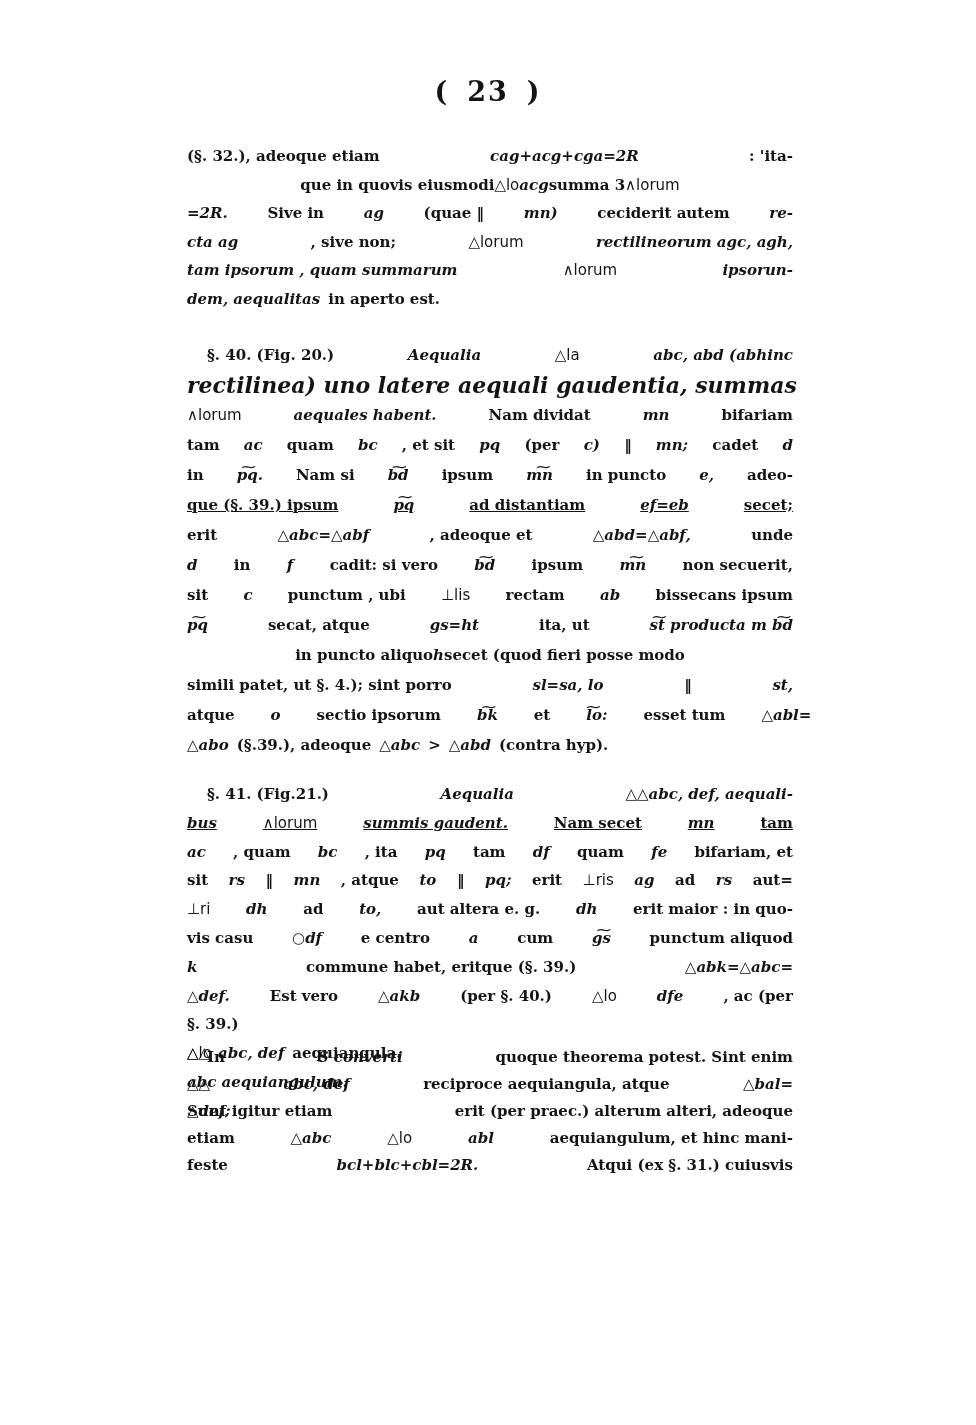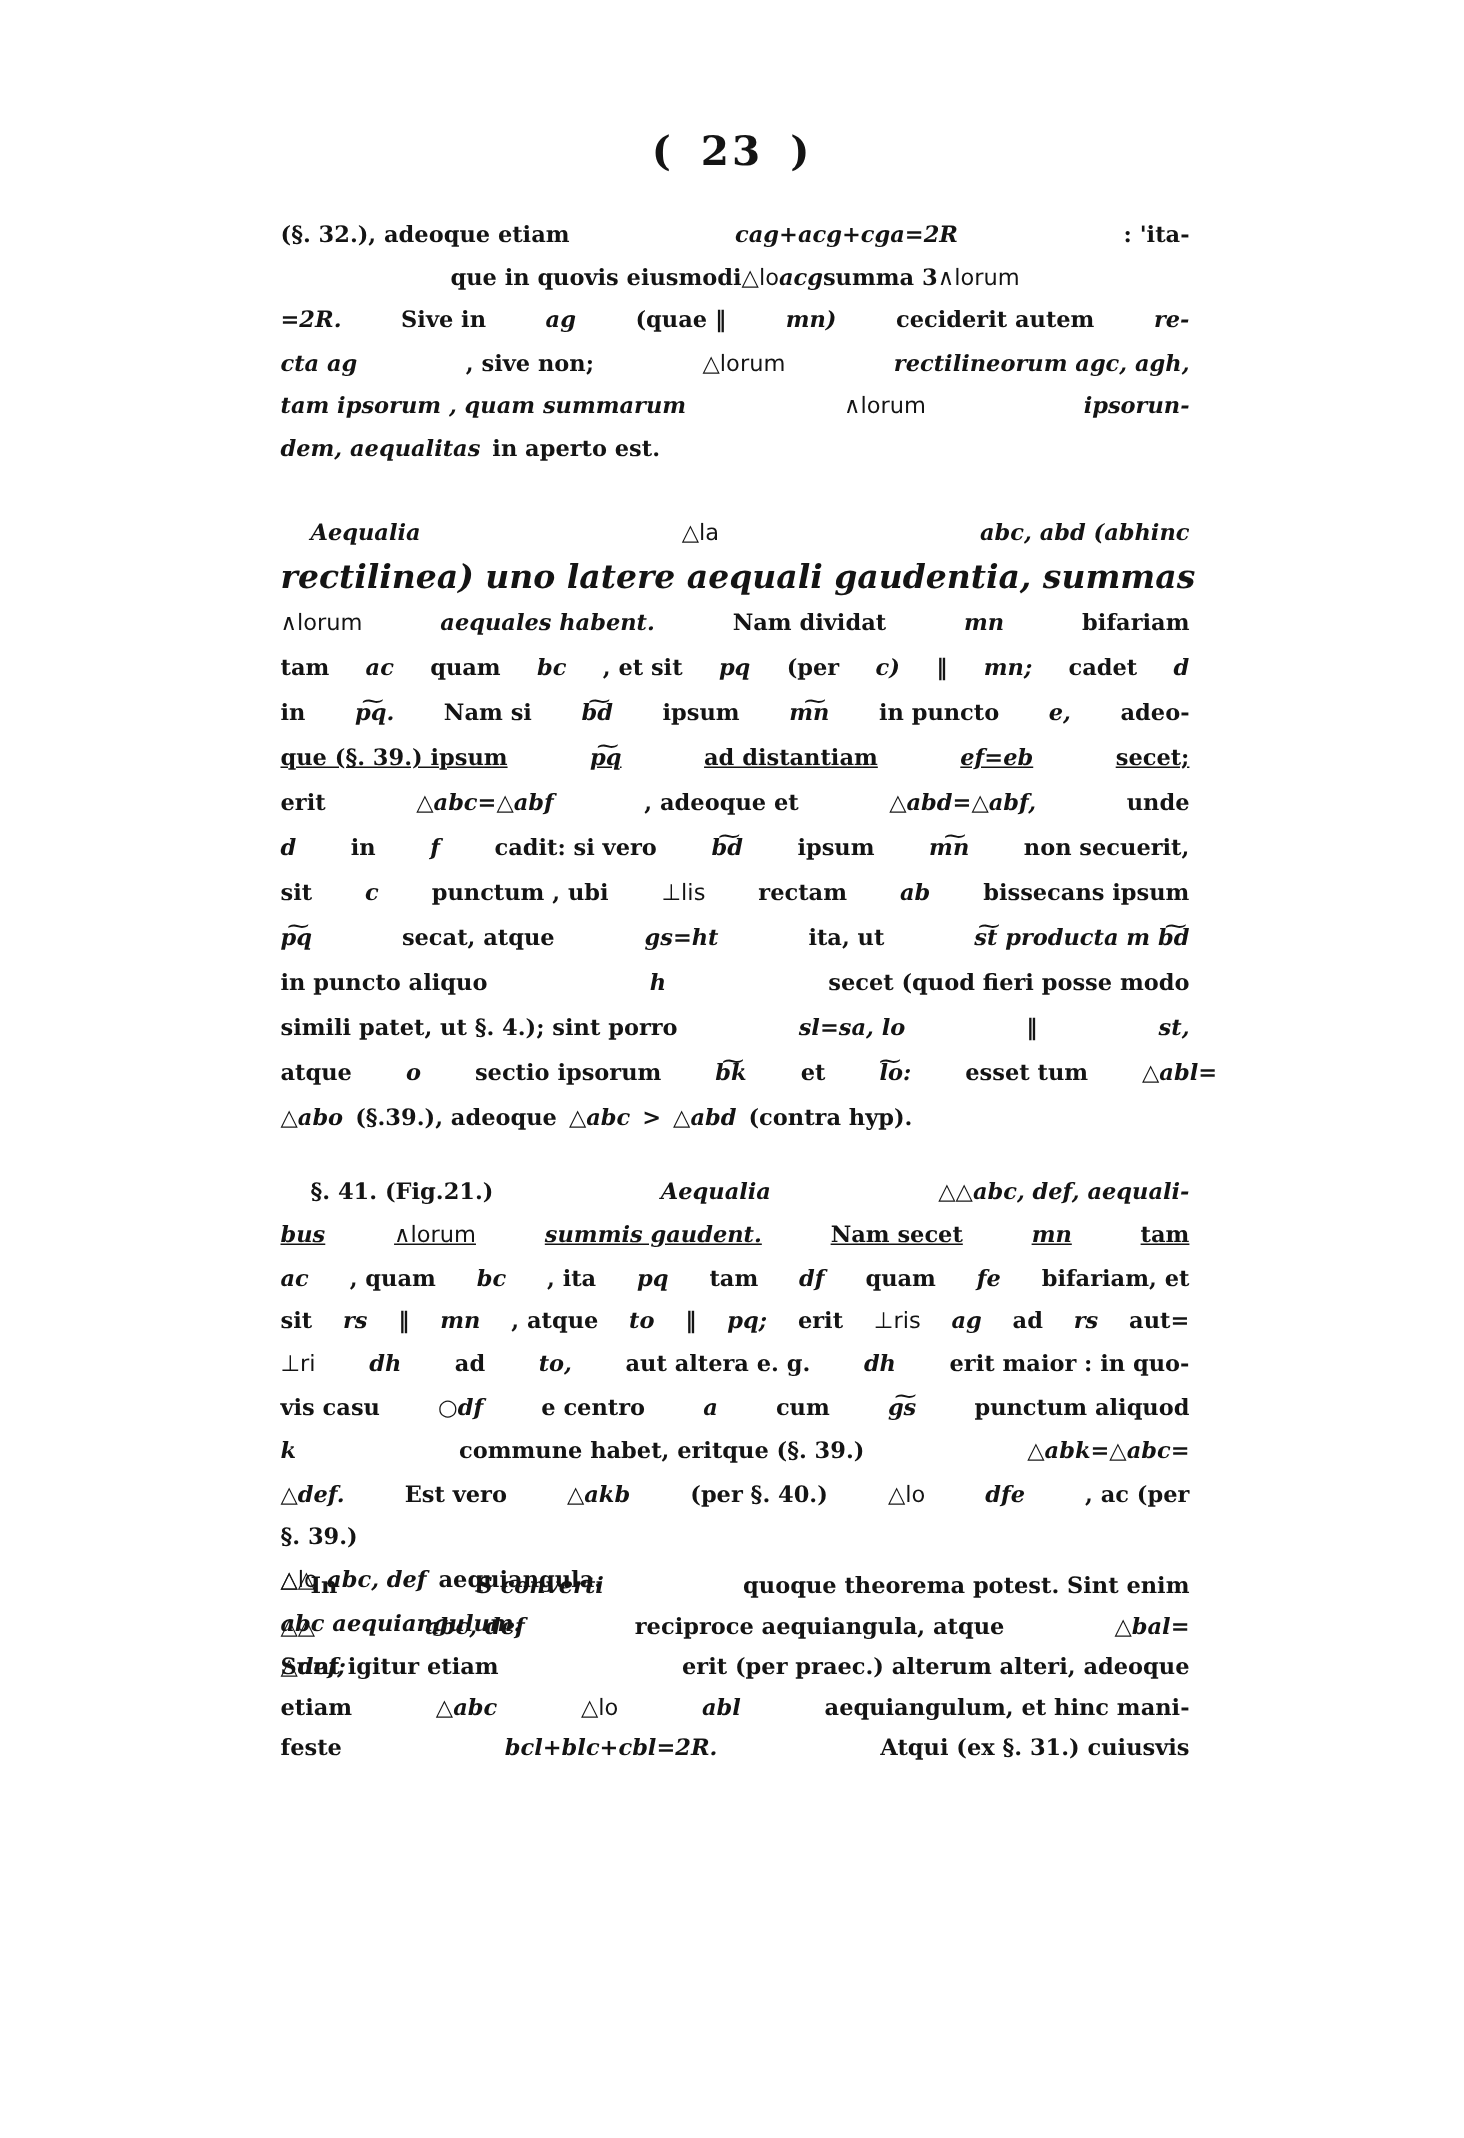--- a/index.html
+++ b/index.html
@@ -1,18 +1,18 @@
 <!DOCTYPE html>
 <html><head>
   <meta charset="utf-8">
   <style>
     html, body { margin: 0; padding: 0; background: #ffffff; }
     body { width: 976px; height: 1425px; position: relative; overflow: hidden;
            font-family: "DejaVu Serif", "Liberation Serif", serif; color: #141414; }
-    .page-number { position: absolute; top: 86px; left: 0; width: 976px; text-align: center;
+    .page-number { position: absolute; top: 76px; left: 0; width: 976px; text-align: center;
                    font-size: 27px; font-weight: bold; letter-spacing: 2px; }
     .page-number .num { margin: 0 18px; }
     .text-block { position: absolute; left: 187px; width: 606px; }
     .line { height: 26px; line-height: 26px; font-size: 15px; font-weight: bold;
             text-align: justify; text-align-last: justify; white-space: nowrap;
             display: flex; justify-content: space-between; align-items: baseline; }
     .line.last { justify-content: flex-start; }
     .line.last .seg { margin-right: 8px; }
     .line.indent { padding-left: 20px; }
     .seg { display: inline-block; }
@@ -60,20 +60,21 @@
         <span class="seg sym">∧lorum</span>
         <span class="seg it">ipsorun-</span>
       </div>
       <div class="line last" style="height: 28.5px; line-height: 28.5px;">
         <span class="seg it">dem, aequalitas</span>
         <span class="seg">in aperto est.</span>
       </div>
     </div>
     <div class="text-block" style="top: 340px;">
       <div class="line indent" style="height: 30px; line-height: 30px;">
+        <span class="seg">§. 40. (Fig. 20.)</span>
         <span class="seg it">Aequalia</span>
         <span class="seg sym">△la</span>
         <span class="seg it">abc, abd (abhinc</span>
       </div>
       <div class="line" style="height: 30px; line-height: 30px; font-size: 22px;">
         <span class="seg it">rectilinea) uno latere aequali gaudentia, summas</span>
       </div>
       <div class="line" style="height: 30px; line-height: 30px;">
         <span class="seg sym">∧lorum</span>
         <span class="seg it">aequales habent.</span>
@@ -139,21 +140,21 @@
         <span class="seg it">ab</span>
         <span class="seg">bissecans ipsum</span>
       </div>
       <div class="line" style="height: 30px; line-height: 30px;">
         <span class="seg it">p͠q</span>
         <span class="seg">secat, atque</span>
         <span class="seg it">gs=ht</span>
         <span class="seg">ita, ut</span>
         <span class="seg it">s͠t producta m b͠d</span>
       </div>
-      <div class="line" style="height: 30px; line-height: 30px;">
+      <div class="line" style="height: 30px; line-height: 30px; justify-content: center;">
         <span class="seg">in puncto aliquo</span>
         <span class="seg it">h</span>
         <span class="seg">secet (quod fieri posse modo</span>
       </div>
       <div class="line" style="height: 30px; line-height: 30px;">
         <span class="seg">simili patet, ut §. 4.); sint porro</span>
         <span class="seg it">sl=sa, lo</span>
         <span class="seg">‖</span>
         <span class="seg it">st,</span>
       </div>

